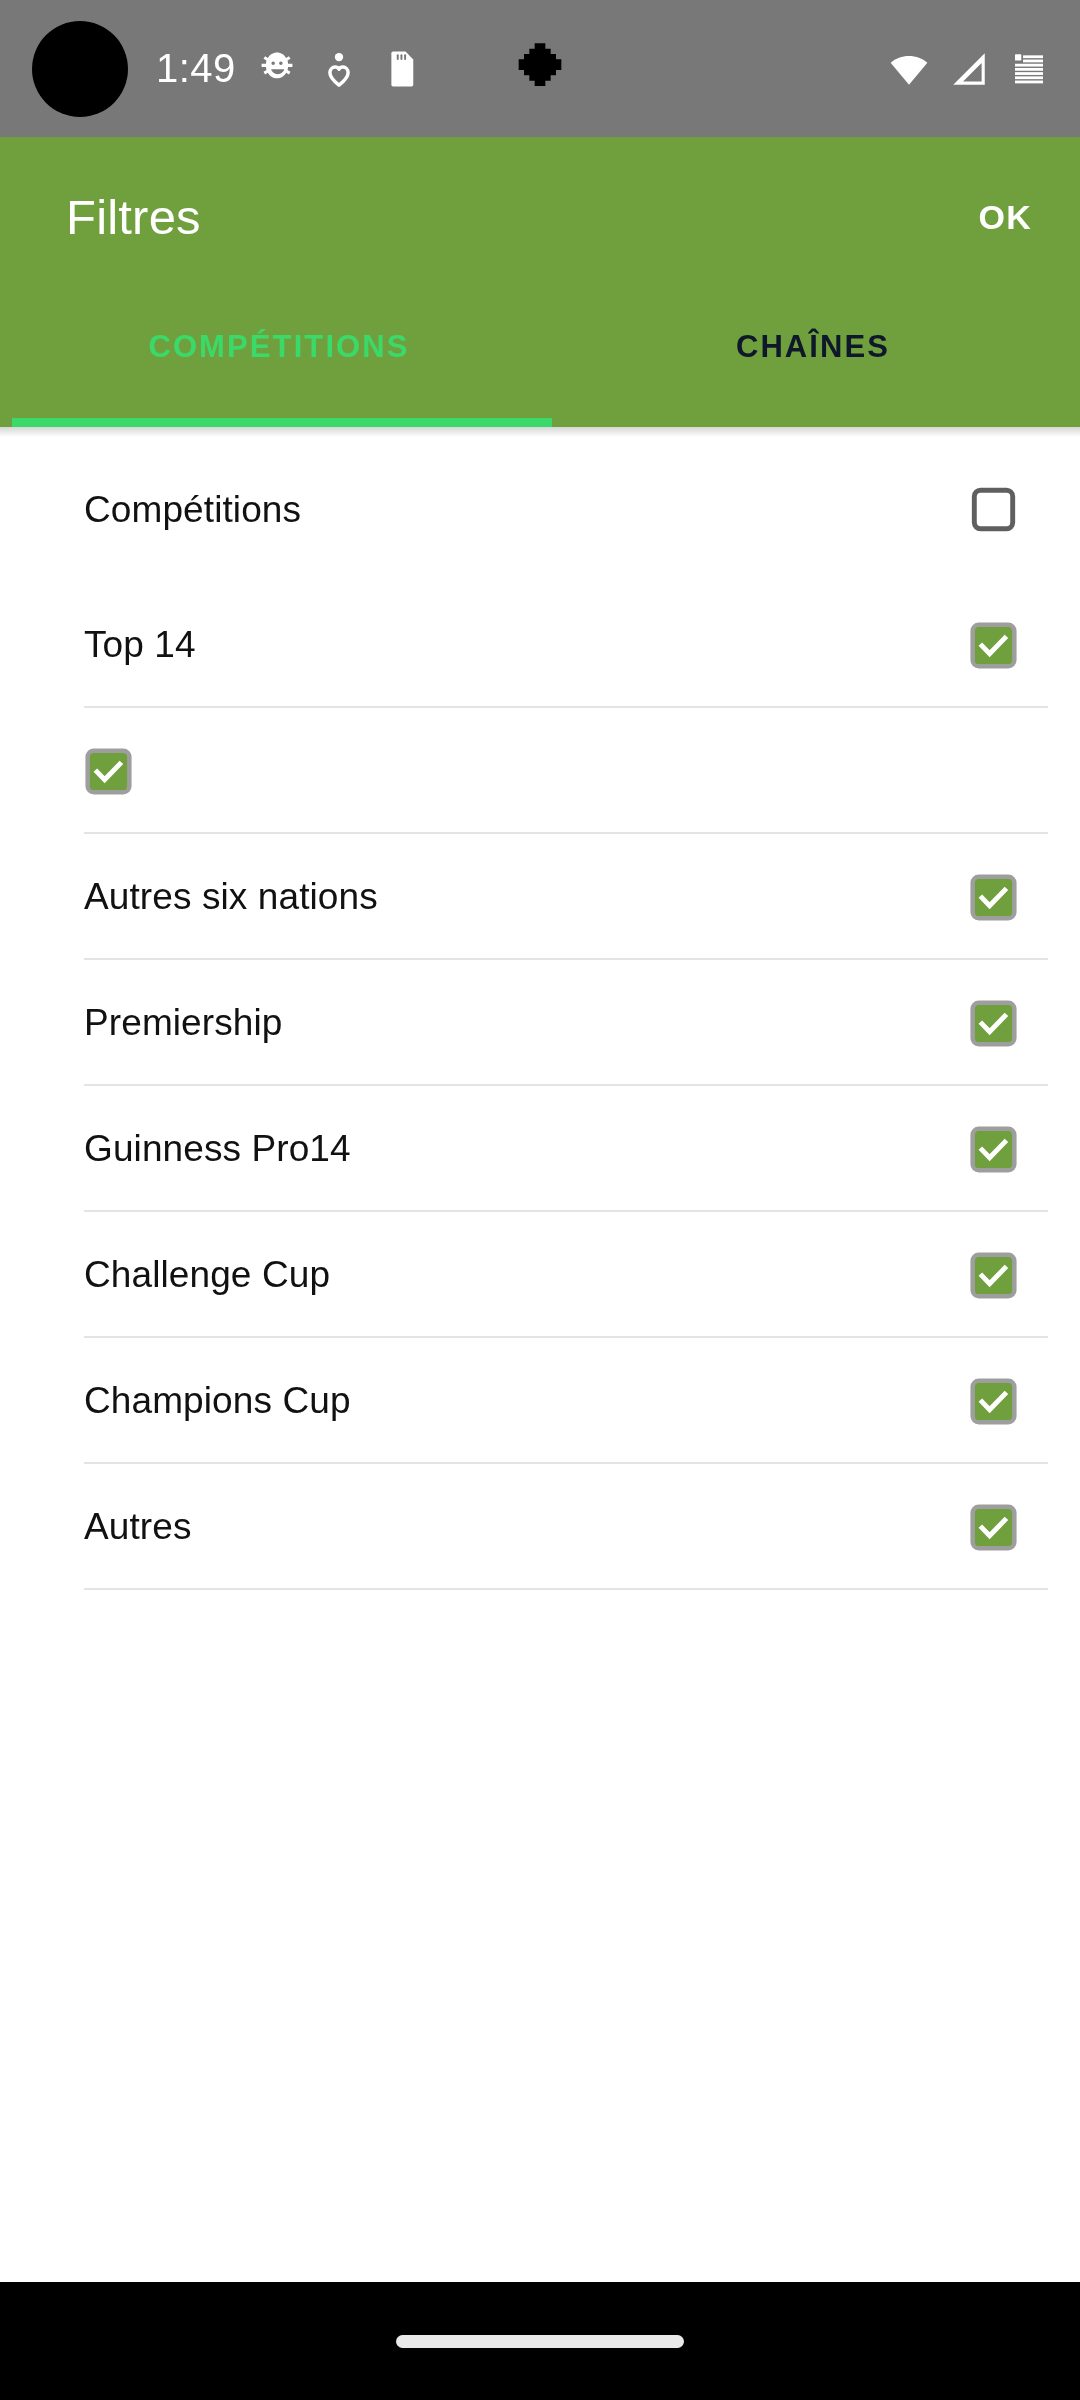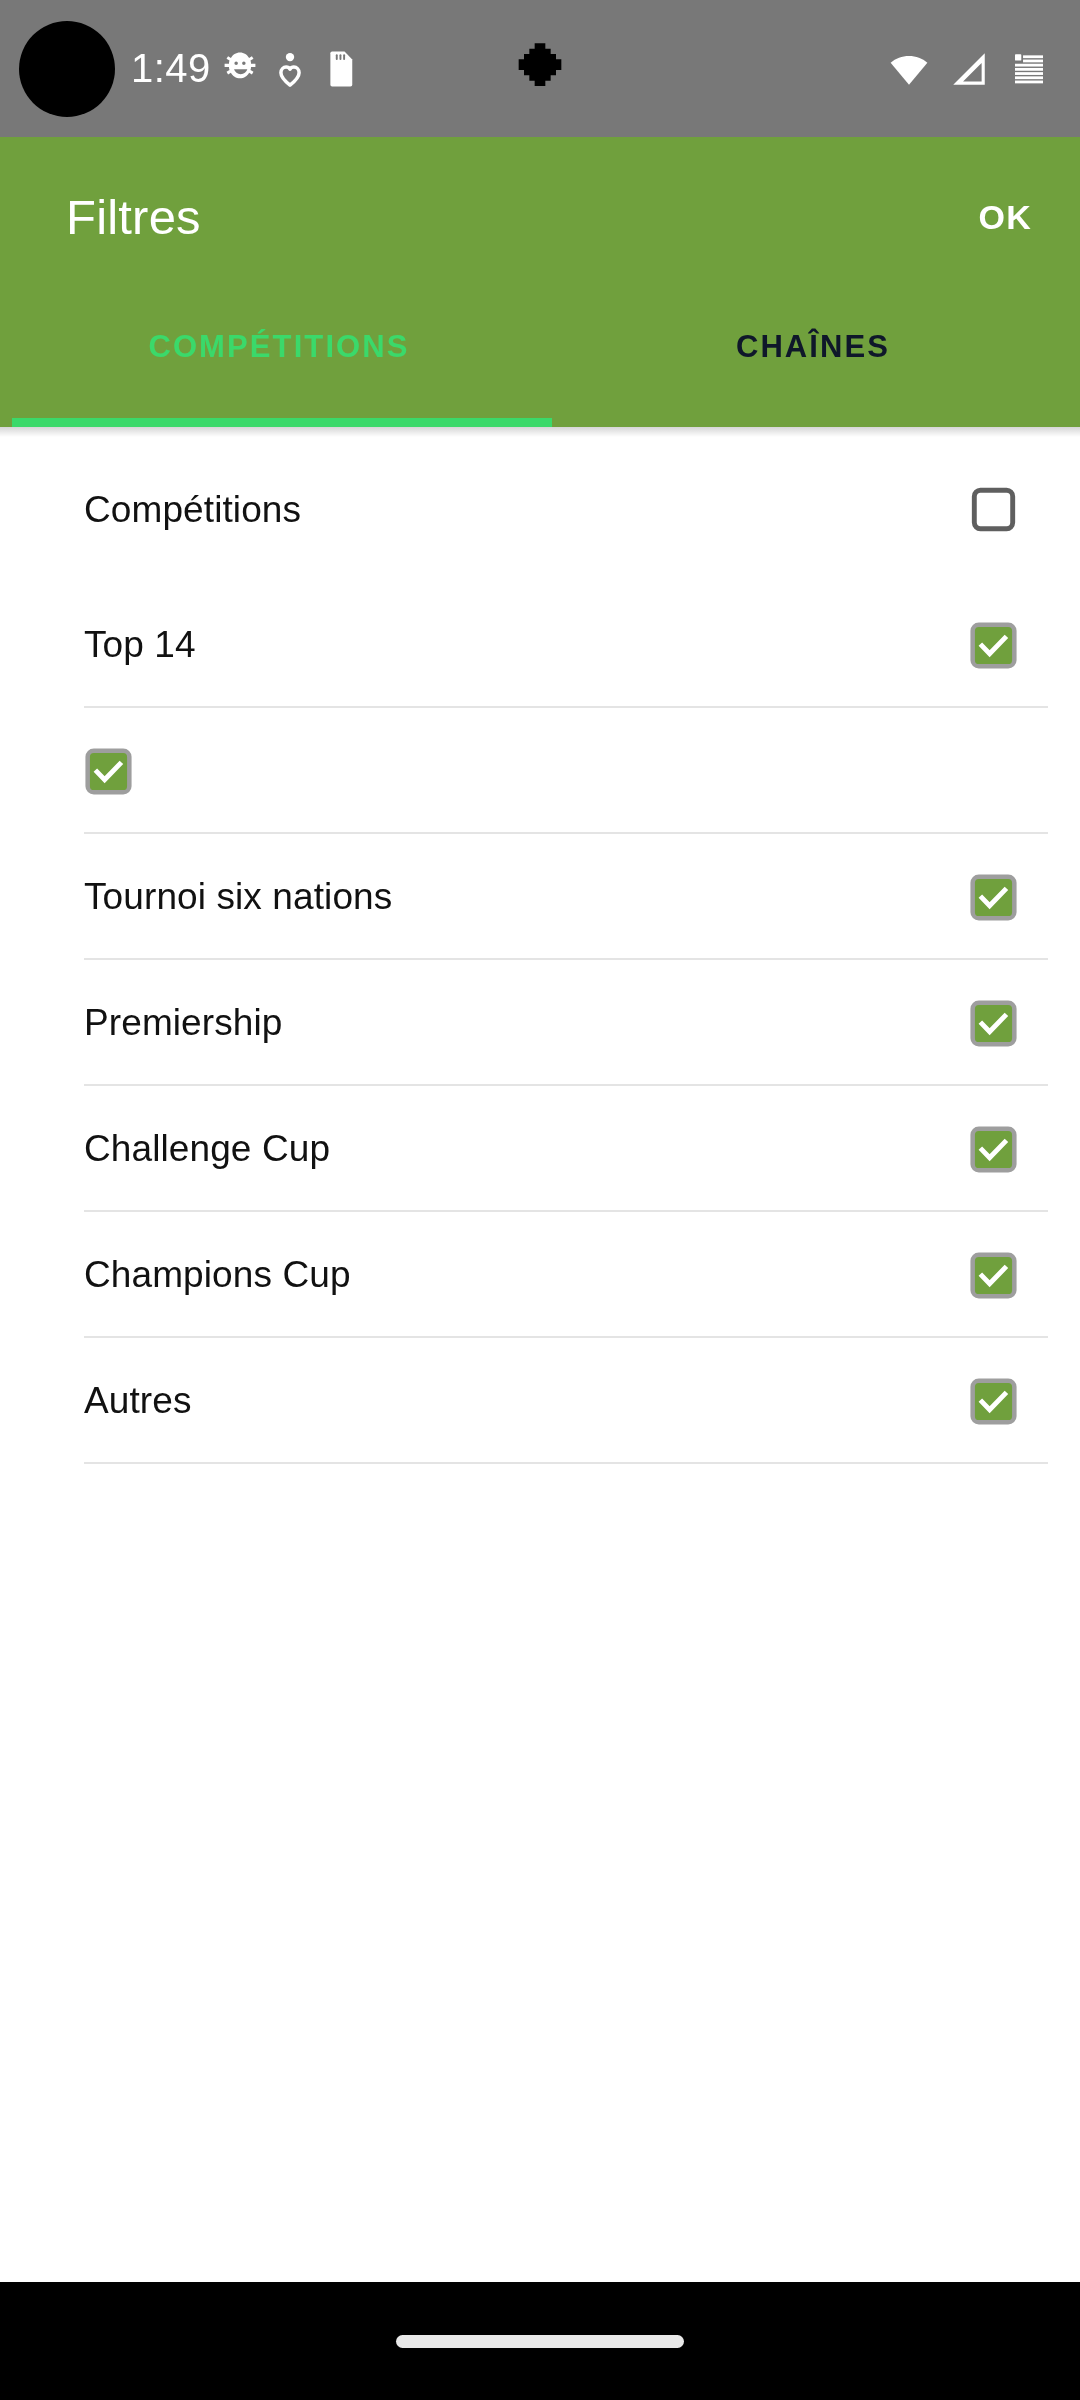--- a/index.html
+++ b/index.html
@@ -12,22 +12,22 @@
   .screen { position:relative; width:1080px; height:2400px; background:#ffffff; }
 
   
   .status-bar {
     position:absolute; top:0; left:0;
     width:1080px; height:137px;
     background:#787878;
     display:flex; align-items:center;
   }
   .status-left {
-    display:flex; align-items:center; gap:8px;
-    padding-left:19px; height:100%;
+    display:flex; align-items:center; gap:20px;
+    padding-left:32px; height:100%;
   }
   .camera-dot {
     width:96px; height:96px; border-radius:50%;
     background:#000000; flex:0 0 auto;
   }
   .status-time {
     color:#ffffff; font-size:40px; font-weight:400;
     letter-spacing:0.5px; margin-left:8px;
   }
   .si { width:42px; height:42px; flex:0 0 auto; display:block; }
@@ -240,41 +240,51 @@
       <span class="cb">
         <svg viewBox="0 0 24 24">
           <rect x="1.8" y="1.8" width="20.4" height="20.4" rx="3" ry="3" fill="#70a03d" stroke="#9e9e9e" stroke-width="2.2"></rect>
           <path d="M6.4 12.2l3.7 3.8 7.4-7.6" fill="none" stroke="#ffffff" stroke-width="2.4" stroke-linecap="square"></path>
         </svg>
       </span>
       <div class="divider"></div>
     </div>
 
     <div class="row">
-      <span class="row-label">Tournoi six nations</span>
+      <span class="row-label">Autres six nations</span>
       <span class="cb">
         <svg viewBox="0 0 24 24">
           <rect x="1.8" y="1.8" width="20.4" height="20.4" rx="3" ry="3" fill="#70a03d" stroke="#9e9e9e" stroke-width="2.2"></rect>
           <path d="M6.4 12.2l3.7 3.8 7.4-7.6" fill="none" stroke="#ffffff" stroke-width="2.4" stroke-linecap="square"></path>
         </svg>
       </span>
       <div class="divider"></div>
     </div>
 
     <div class="row">
       <span class="row-label">Premiership</span>
       <span class="cb">
         <svg viewBox="0 0 24 24">
           <rect x="1.8" y="1.8" width="20.4" height="20.4" rx="3" ry="3" fill="#70a03d" stroke="#9e9e9e" stroke-width="2.2"></rect>
           <path d="M6.4 12.2l3.7 3.8 7.4-7.6" fill="none" stroke="#ffffff" stroke-width="2.4" stroke-linecap="square"></path>
         </svg>
       </span>
       <div class="divider"></div>
     </div>
 
+    <div class="row">
+      <span class="row-label">Guinness Pro14</span>
+      <span class="cb">
+        <svg viewBox="0 0 24 24">
+          <rect x="1.8" y="1.8" width="20.4" height="20.4" rx="3" ry="3" fill="#70a03d" stroke="#9e9e9e" stroke-width="2.2"></rect>
+          <path d="M6.4 12.2l3.7 3.8 7.4-7.6" fill="none" stroke="#ffffff" stroke-width="2.4" stroke-linecap="square"></path>
+        </svg>
+      </span>
+      <div class="divider"></div>
+    </div>
 
     <div class="row">
       <span class="row-label">Challenge Cup</span>
       <span class="cb">
         <svg viewBox="0 0 24 24">
           <rect x="1.8" y="1.8" width="20.4" height="20.4" rx="3" ry="3" fill="#70a03d" stroke="#9e9e9e" stroke-width="2.2"></rect>
           <path d="M6.4 12.2l3.7 3.8 7.4-7.6" fill="none" stroke="#ffffff" stroke-width="2.4" stroke-linecap="square"></path>
         </svg>
       </span>
       <div class="divider"></div>

